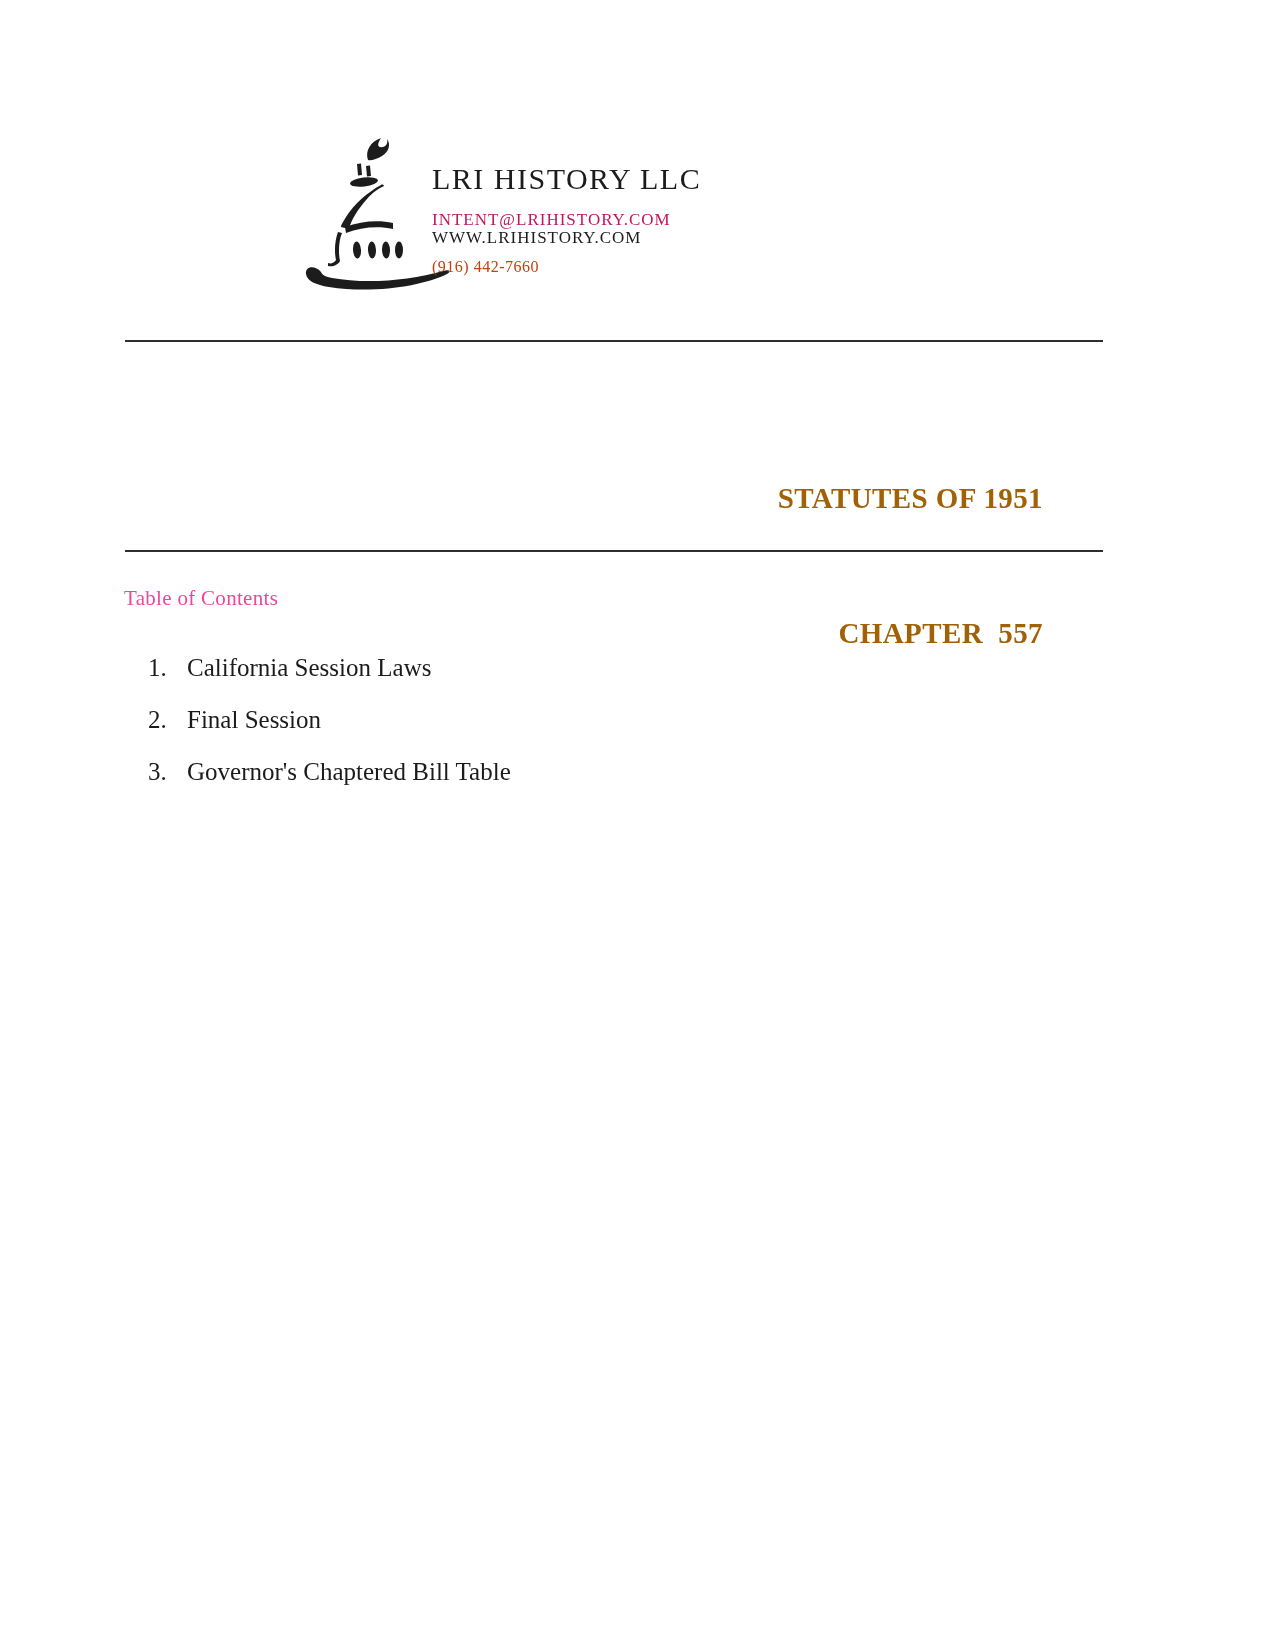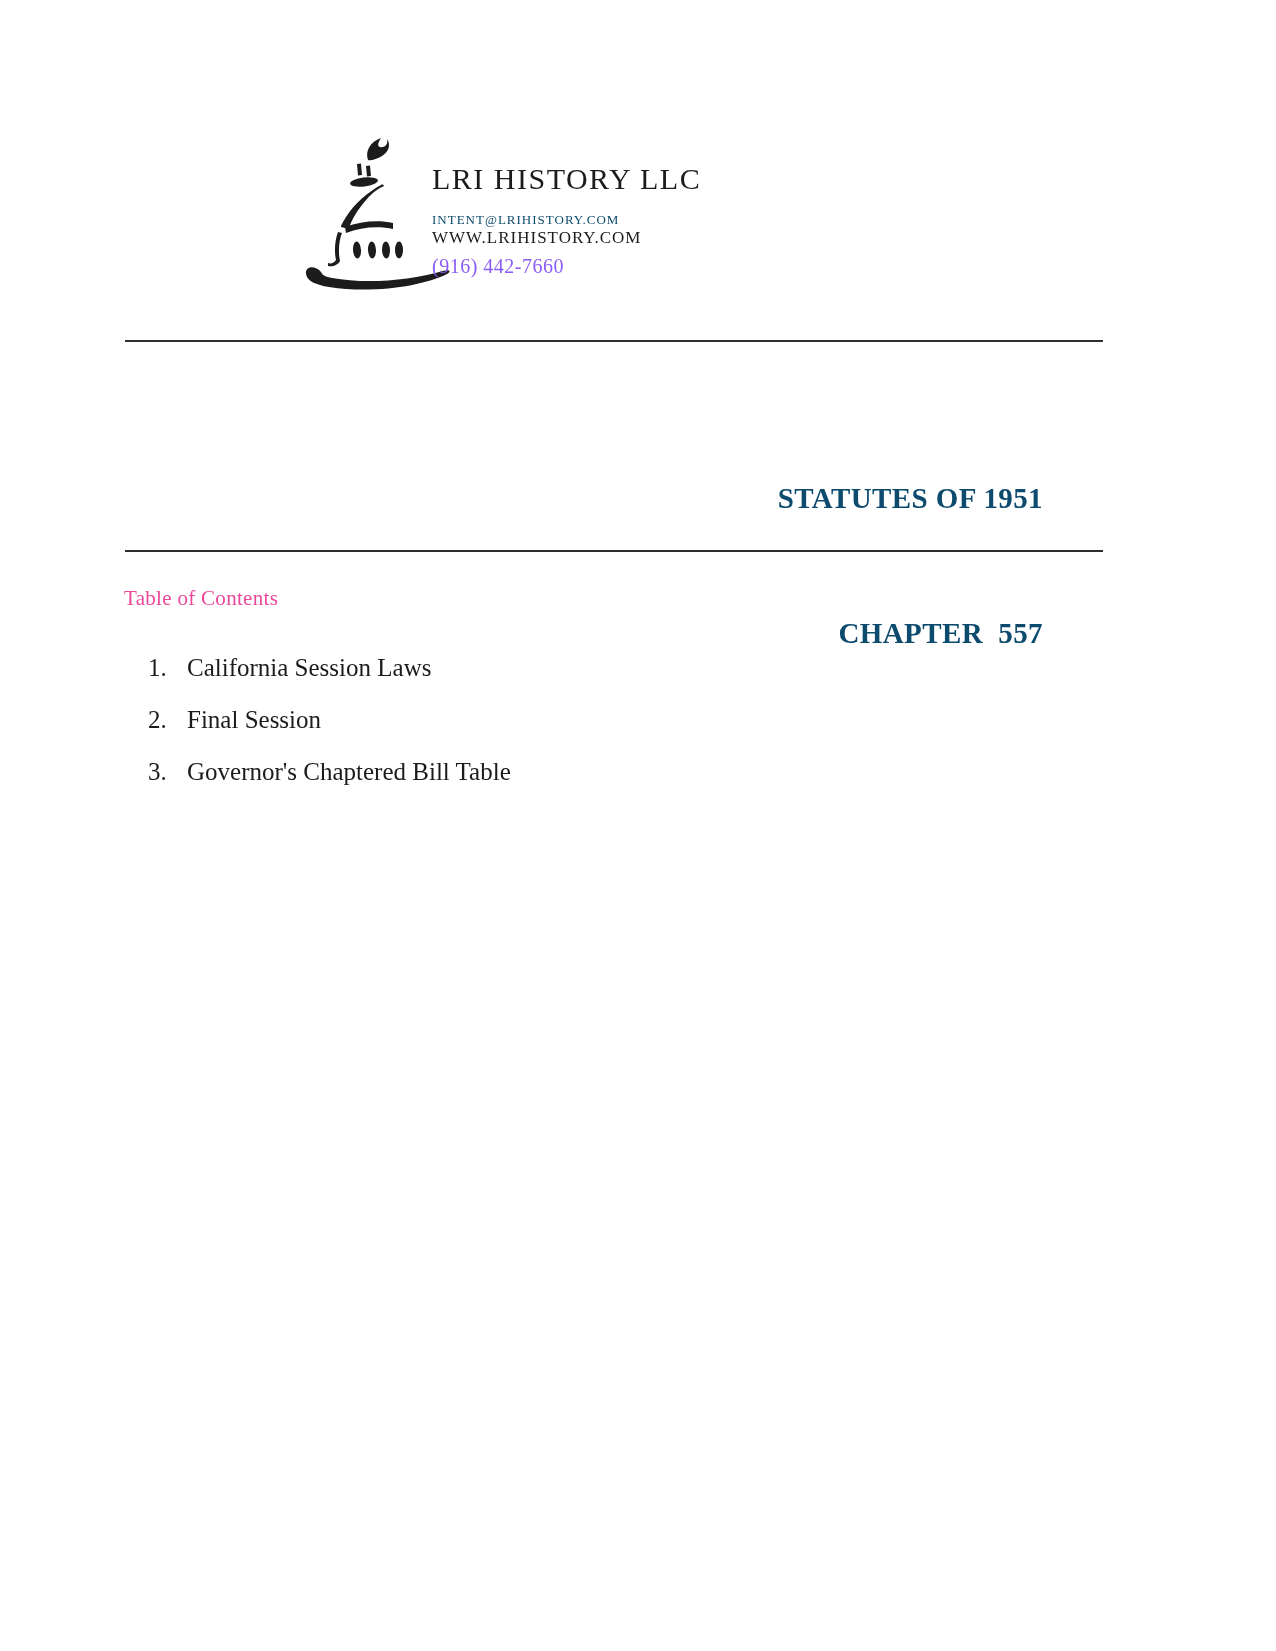--- a/index.html
+++ b/index.html
@@ -34,38 +34,38 @@
     text-align: left;
   }
   .org-name {
     font-size: 30px;
     line-height: 30px;
     letter-spacing: 1.5px;
     color: #1c1c1c;
   }
   .org-email {
     margin-top: 17px;
-    font-size: 13px;
+    font-size: 17px;
     line-height: 17px;
     letter-spacing: 1px;
-    color: #0c4a6e;
+    color: #be185d;
   }
   .org-web {
     margin-top: 1px;
     font-size: 17px;
     line-height: 17px;
     letter-spacing: 1px;
     color: #1c1c1c;
   }
   .org-phone {
     margin-top: 12px;
-    font-size: 20px;
+    font-size: 16px;
     line-height: 17px;
     letter-spacing: 0.5px;
-    color: #8b5cf6;
+    color: #c2410c;
   }
 
   
   .rule {
     left: 125px;
     width: 978px;
     height: 0;
     border-top: 2px solid #2e2e2e;
   }
   .rule-1 { top: 340px; }
@@ -74,21 +74,21 @@
   
   .reference {
     left: 600px;
     top: 386px;
     width: 443px;
     text-align: right;
     font-size: 29px;
     font-weight: bold;
     line-height: 45px;
     letter-spacing: 0.4px;
-    color: #0c4a6e;
+    color: #a16207;
     white-space: pre;
   }
 
   
   .toc-title {
     left: 124px;
     top: 586px;
     font-size: 21px;
     font-weight: normal;
     letter-spacing: 0.3px;

